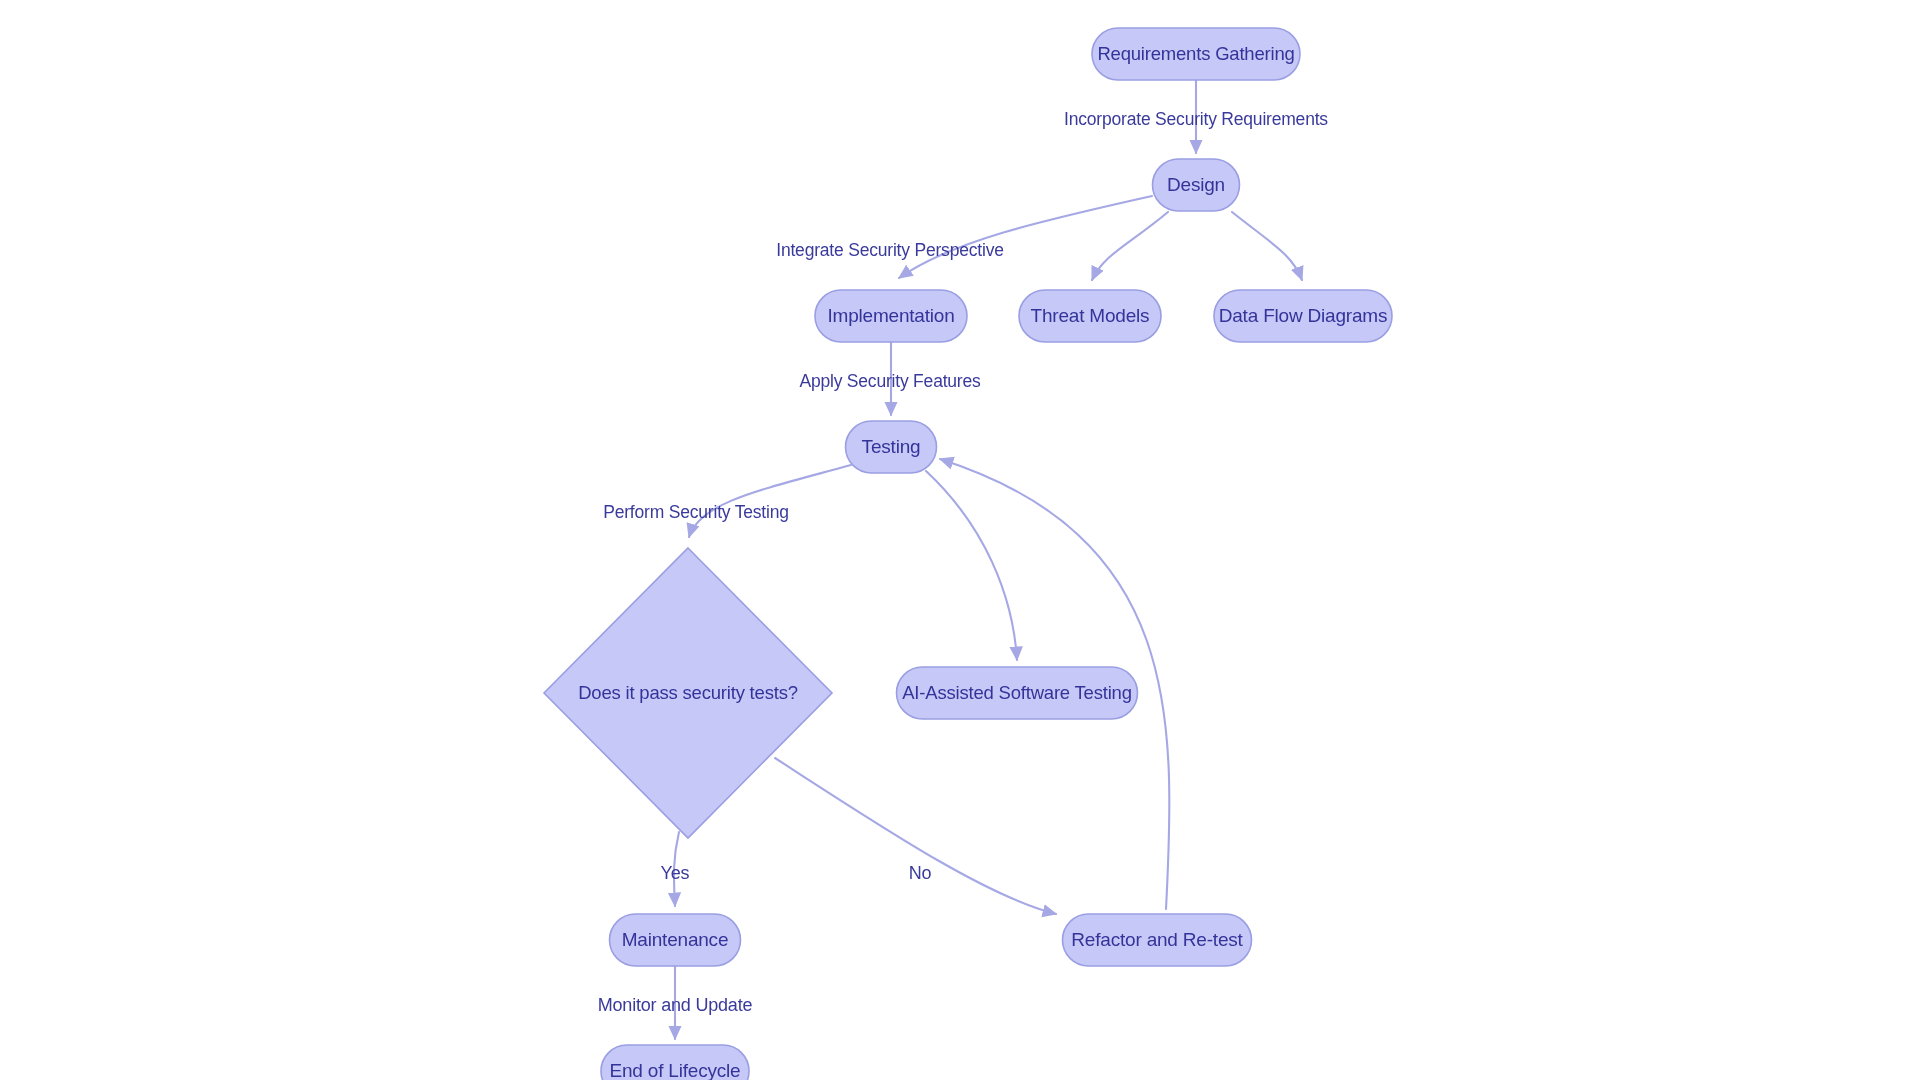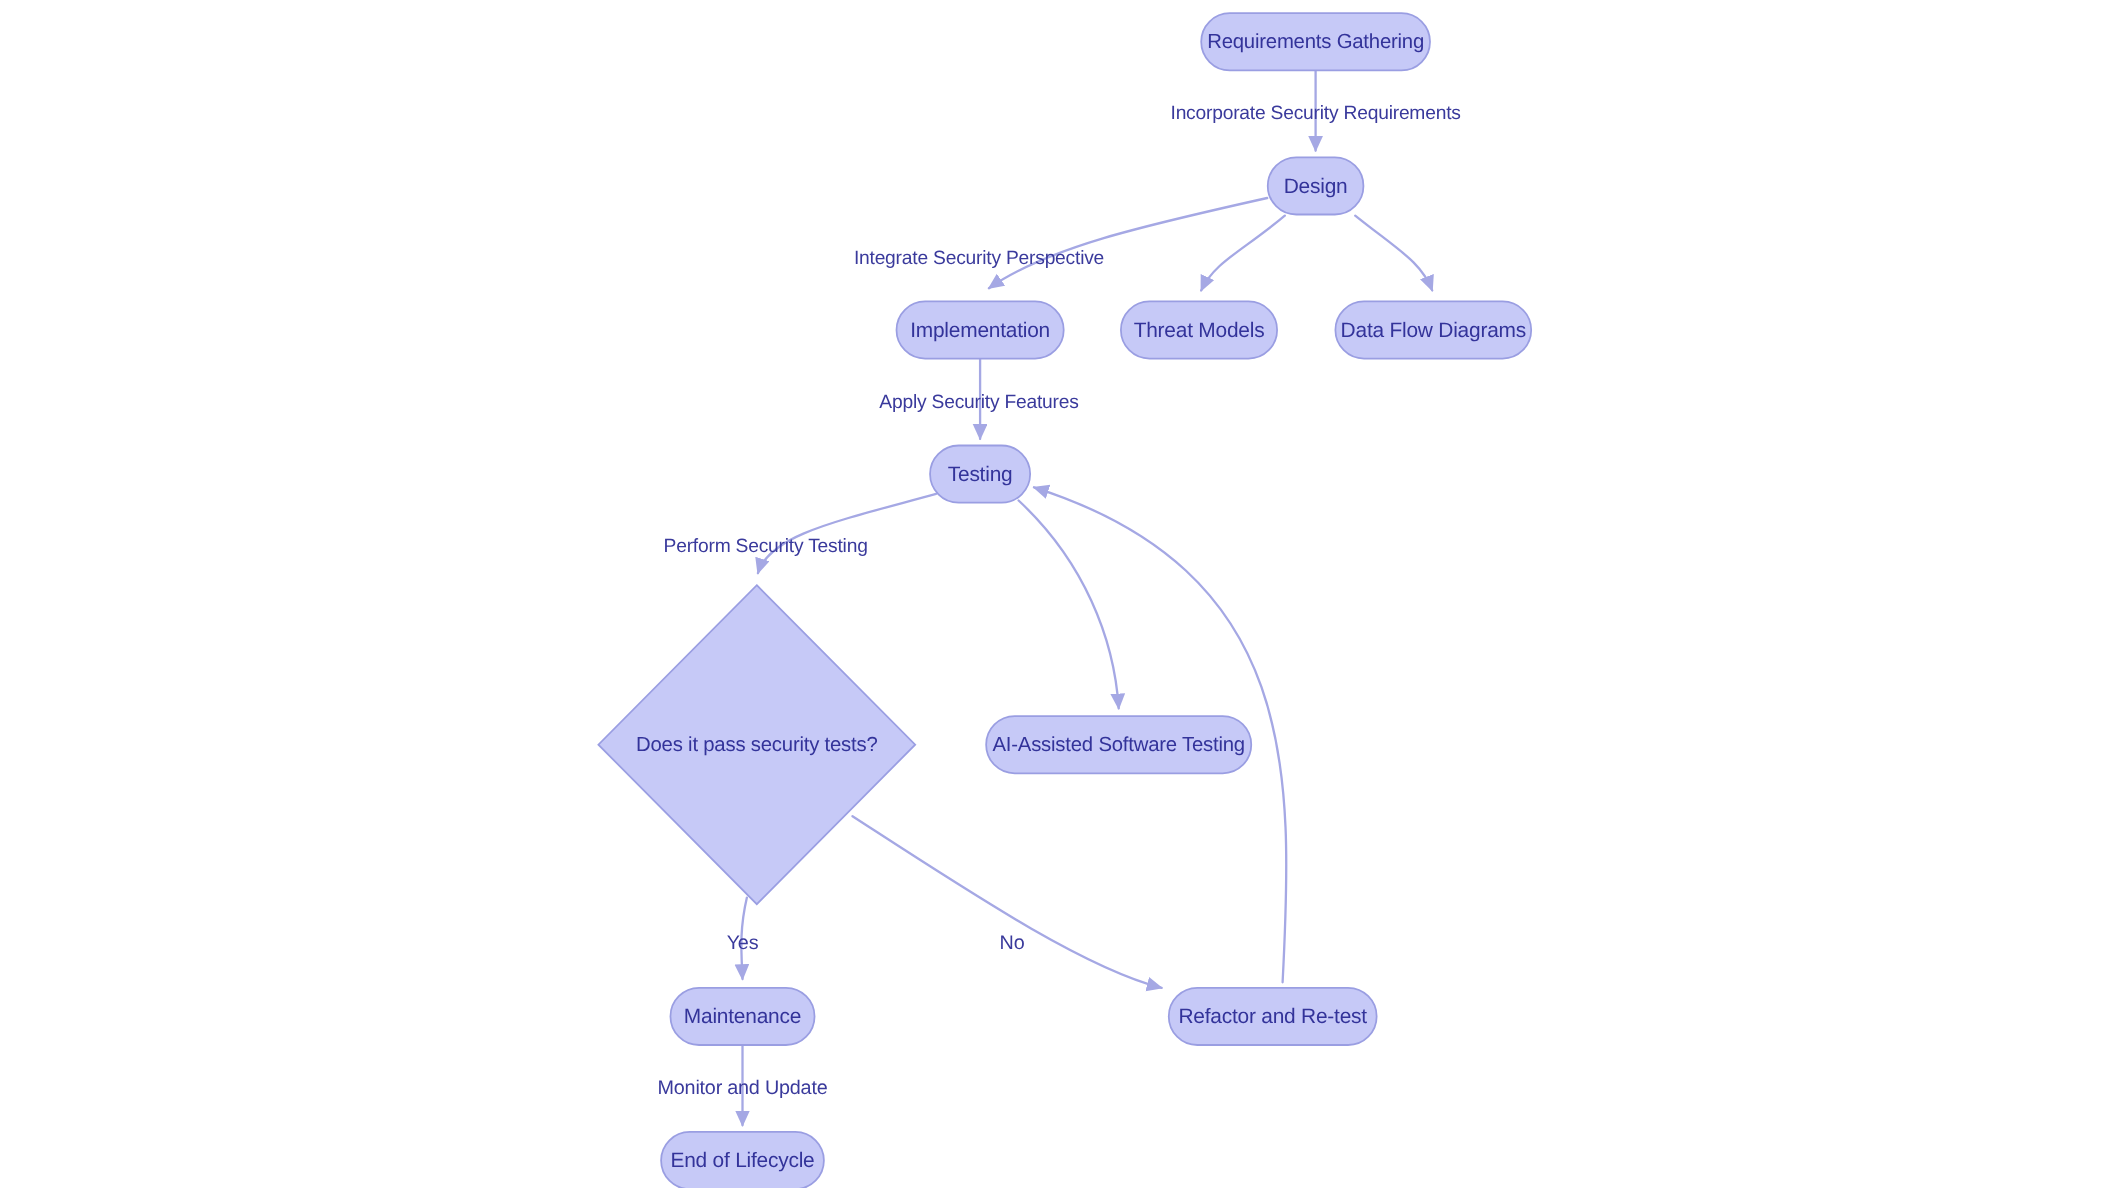--- a/index.html
+++ b/index.html
@@ -10,20 +10,21 @@
     width: 1920px;
     height: 1080px;
     overflow: hidden;
     font-family: "Liberation Sans", sans-serif;
   }
   #canvas {
     position: relative;
     width: 1920px;
     height: 1064px;
     background: #ffffff;
+    margin-top: 16px;
   }
   svg#flow {
     position: absolute;
     left: 0;
     top: 0;
     width: 1920px;
     height: 1080px;
     display: block;
   }
   .node-shape {

